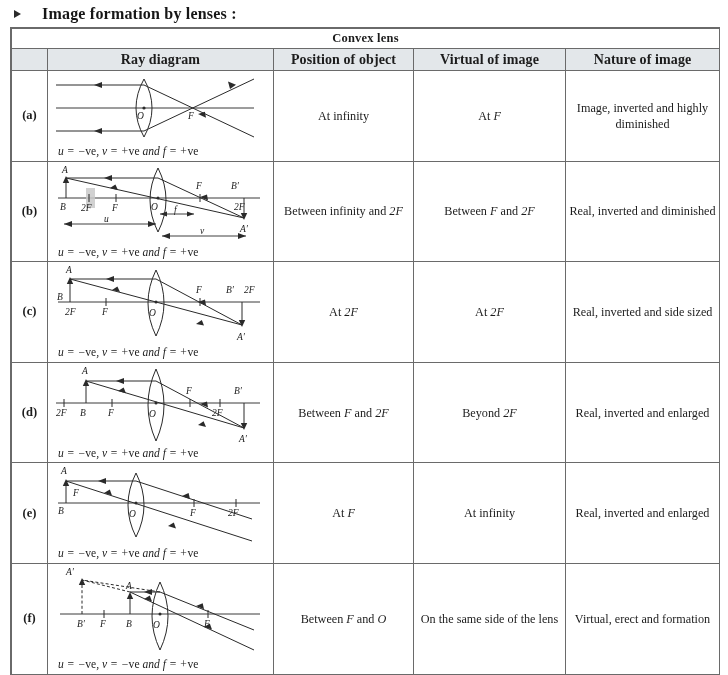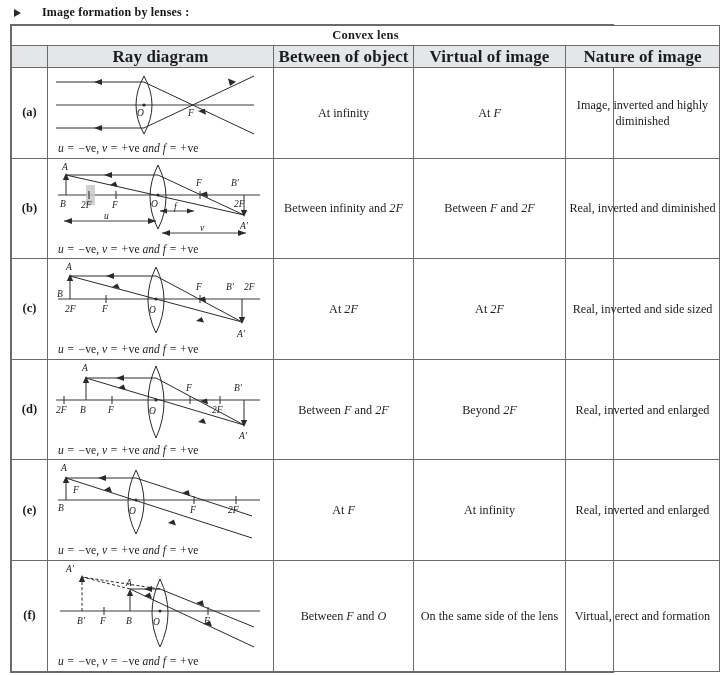--- a/index.html
+++ b/index.html
@@ -22,32 +22,32 @@
     padding: 5px 0 4px 14px;
   }
   .bullet {
     width: 0; height: 0;
     border-top: 4px solid transparent;
     border-bottom: 4px solid transparent;
     border-left: 7px solid #2b2b2b;
     margin-right: 21px;
   }
   .heading-text {
-    font-size: 12px;
+    font-size: 16px;
     font-weight: bold;
     letter-spacing: .2px;
     color: #161616;
   }
 
   
   .table-wrap {
     margin: 0 8px 0 10px;
     border: 1px solid #6a6a6a;
     box-sizing: border-box;
-    width: 604px;
+    width: 710px;
   }
   table.lens-table {
     border-collapse: collapse;
     width: 100%;
     table-layout: fixed;
   }
   table.lens-table td, table.lens-table th {
     border: 1px solid #6a6a6a;
     padding: 0;
     vertical-align: middle;
@@ -58,21 +58,21 @@
     font-weight: bold;
     font-size: 12.5px;
     height: 19px;
     background: #ffffff;
     letter-spacing: .2px;
   }
   .hdr {
     background: #e3e7ea;
     text-align: center;
     font-weight: bold;
-    font-size: 17px;
+    font-size: 14px;
     height: 21px;
     letter-spacing: .1px;
   }
   .hdr.blank { background: #e3e7ea; }
 
   .c-idx   { width: 36px; }
   .c-ray   { width: 226px; }
   .c-pobj  { width: 140px; }
   .c-pimg  { width: 152px; }
   .c-nat   { width: 154px; }
@@ -145,21 +145,21 @@
         <col class="c-pimg">
         <col class="c-nat">
   </colgroup>
   <tbody>
     <tr>
       <td class="title-cell" colspan="5">Convex lens</td>
     </tr>
     <tr>
       <th class="hdr blank"></th>
       <th class="hdr">Ray diagram</th>
-      <th class="hdr">Between of object</th>
+      <th class="hdr">Position of object</th>
       <th class="hdr">Virtual of image</th>
       <th class="hdr">Nature of image</th>
     </tr>
 
     <tr>
       <td class="idx-cell">(a)</td>
       <td class="ray-cell">
         <div class="diagram-box">
           <svg width="224" height="74" viewBox="0 0 224 74">
 

